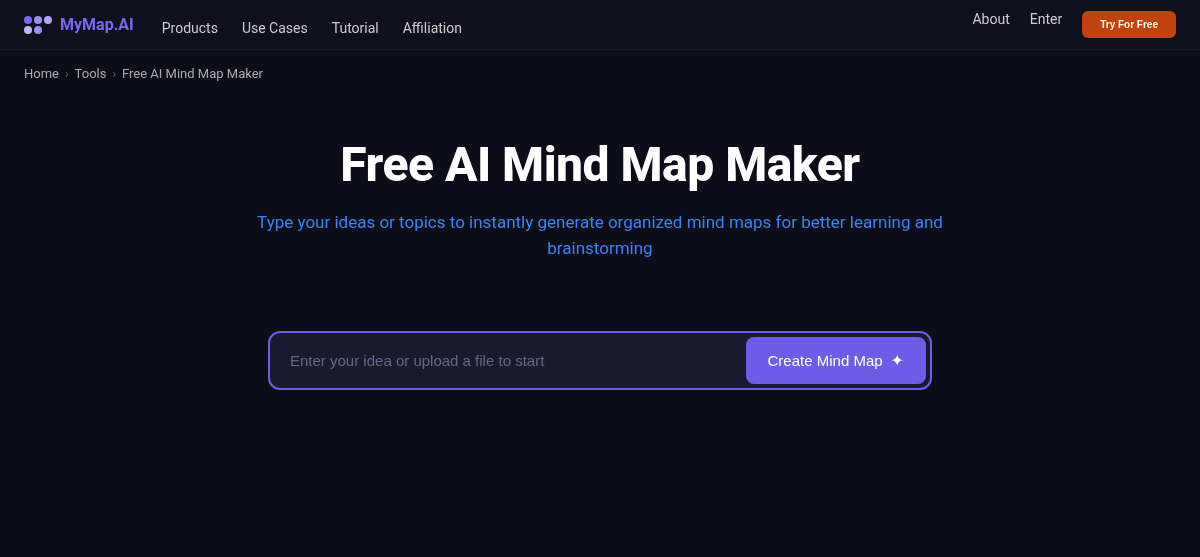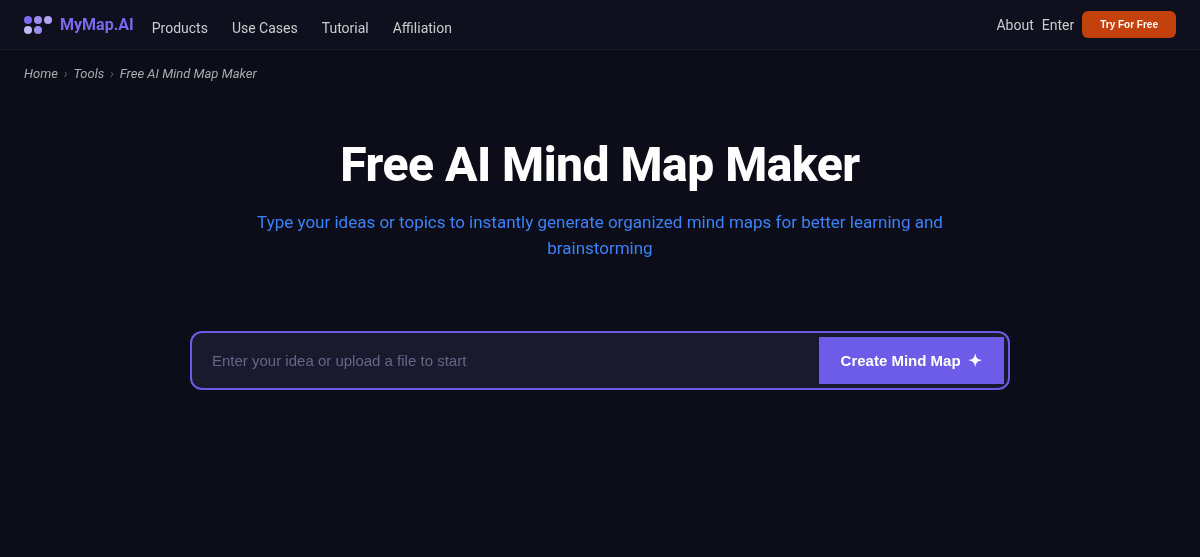--- a/index.html
+++ b/index.html
@@ -24,21 +24,21 @@
       justify-content: space-between;
       background-color: #0f0f1e;
       padding: 0 24px;
       height: 50px;
       border-bottom: 1px solid rgba(255,255,255,0.05);
     }
 
     .navbar-left {
       display: flex;
       align-items: center;
-      gap: 18px;
+      gap: 28px;
     }
 
     .logo-group {
       display: flex;
       align-items: center;
       gap: 8px;
       cursor: pointer;
     }
 
     .logo-icon {
@@ -85,22 +85,21 @@
       font-size: 14px;
       color: #cccccc;
       cursor: pointer;
       text-decoration: none;
       transition: color 0.2s;
       margin-top: 6px;
     }
 
     .navbar-right {
       display: flex;
-      align-items: center;
-      gap: 8px;
+      gap: 20px;
     }
 
     .nav-about, .nav-login {
       font-size: 14px;
       color: #cccccc;
       cursor: pointer;
     }
 
     .btn-try-free {
       background: #c2410c;
@@ -114,21 +113,20 @@
     }
 
     
     .breadcrumb {
       padding: 16px 24px;
       display: flex;
       align-items: center;
       gap: 6px;
       font-size: 13px;
       color: #aaaaaa;
-      font-style: italic;
     }
 
     .breadcrumb-link {
       color: #aaaaaa;
       cursor: pointer;
       text-decoration: none;
     }
 
     .breadcrumb-separator {
       color: #666666;
@@ -161,21 +159,21 @@
     .hero-subtitle {
       font-size: 17px;
       color: #3b82f6;
       max-width: 700px;
       line-height: 1.5;
       margin-bottom: 60px;
     }
 
     
     .input-container {
-      width: 820px;
+      width: 664px;
       position: relative;
       display: flex;
       align-items: center;
       background: #1a1a2e;
       border: 2px solid #6c5ce7;
       border-radius: 12px;
       padding: 4px 4px 4px 20px;
       margin-top: 10px;
     }
 
@@ -193,24 +191,24 @@
       color: #666688;
     }
 
     .btn-create {
       display: flex;
       align-items: center;
       gap: 8px;
       background: #6c5ce7;
       color: #ffffff;
       border: none;
-      border-radius: 0;
+      border-radius: 8px;
       padding: 14px 22px;
       font-size: 15px;
-      font-weight: 700;
+      font-weight: 400;
       cursor: pointer;
       white-space: nowrap;
     }
 
     .sparkle-icon {
       font-size: 16px;
     }
   </style>
 </head>
 <body>

